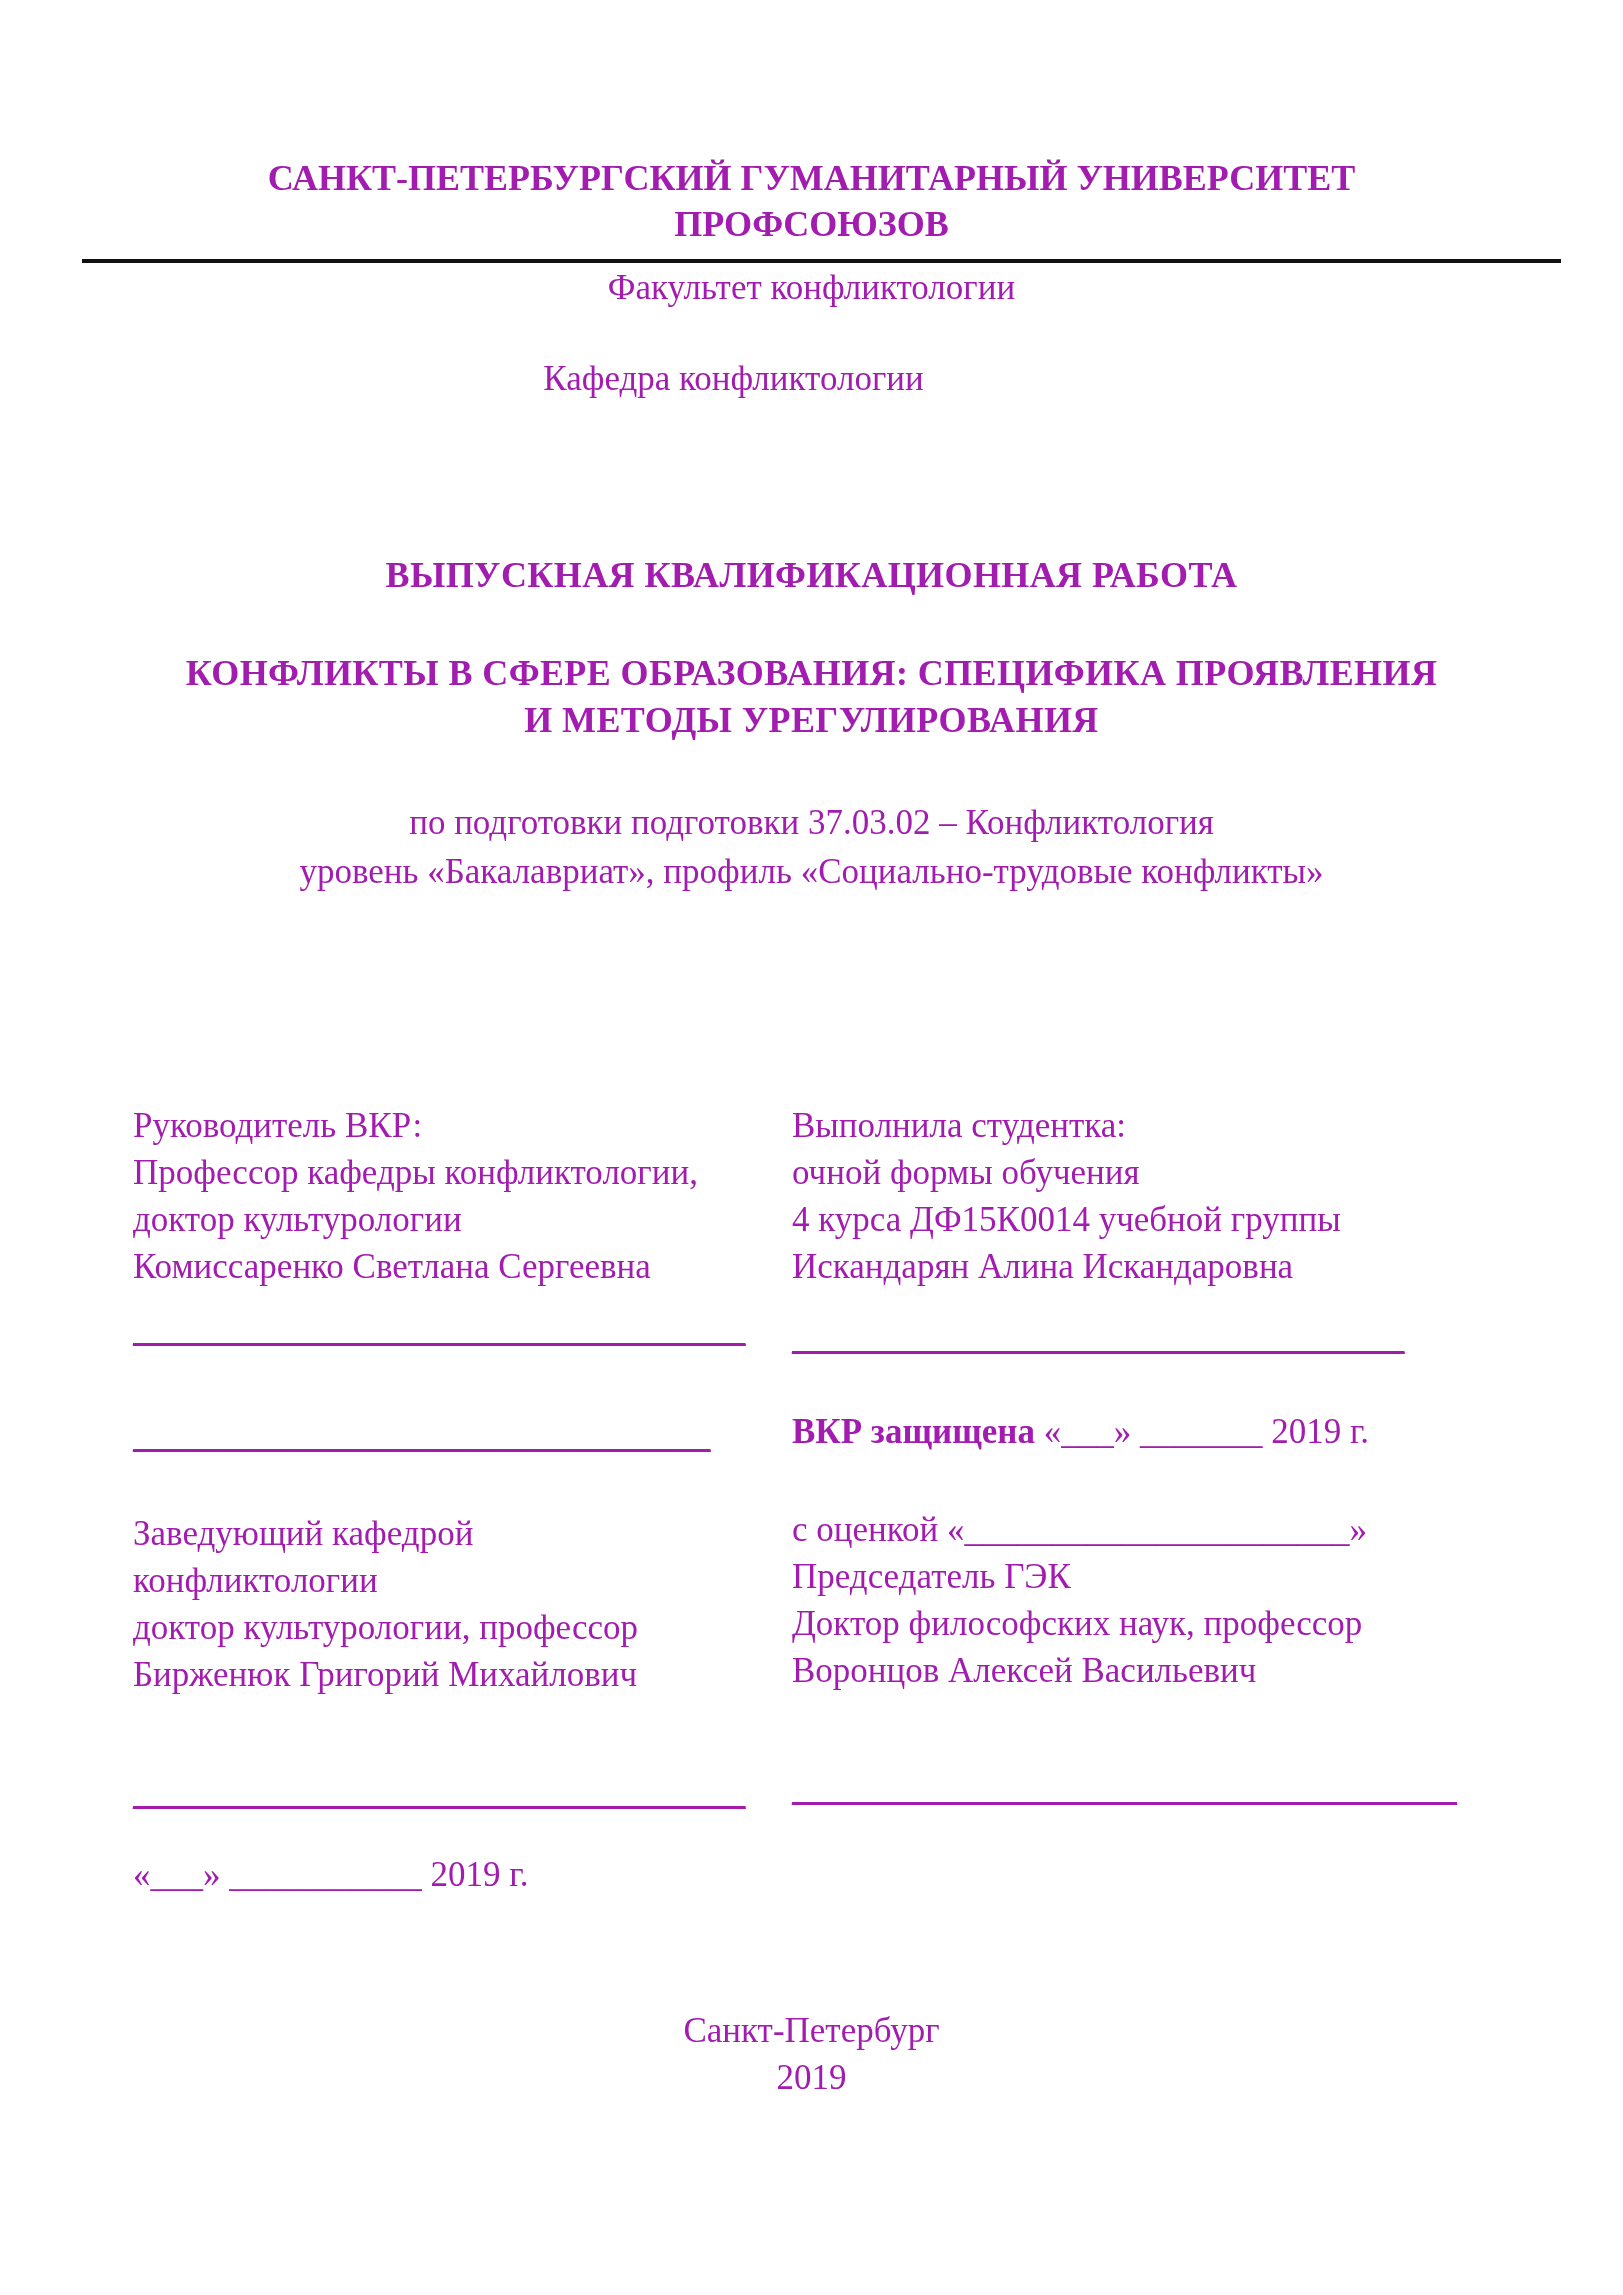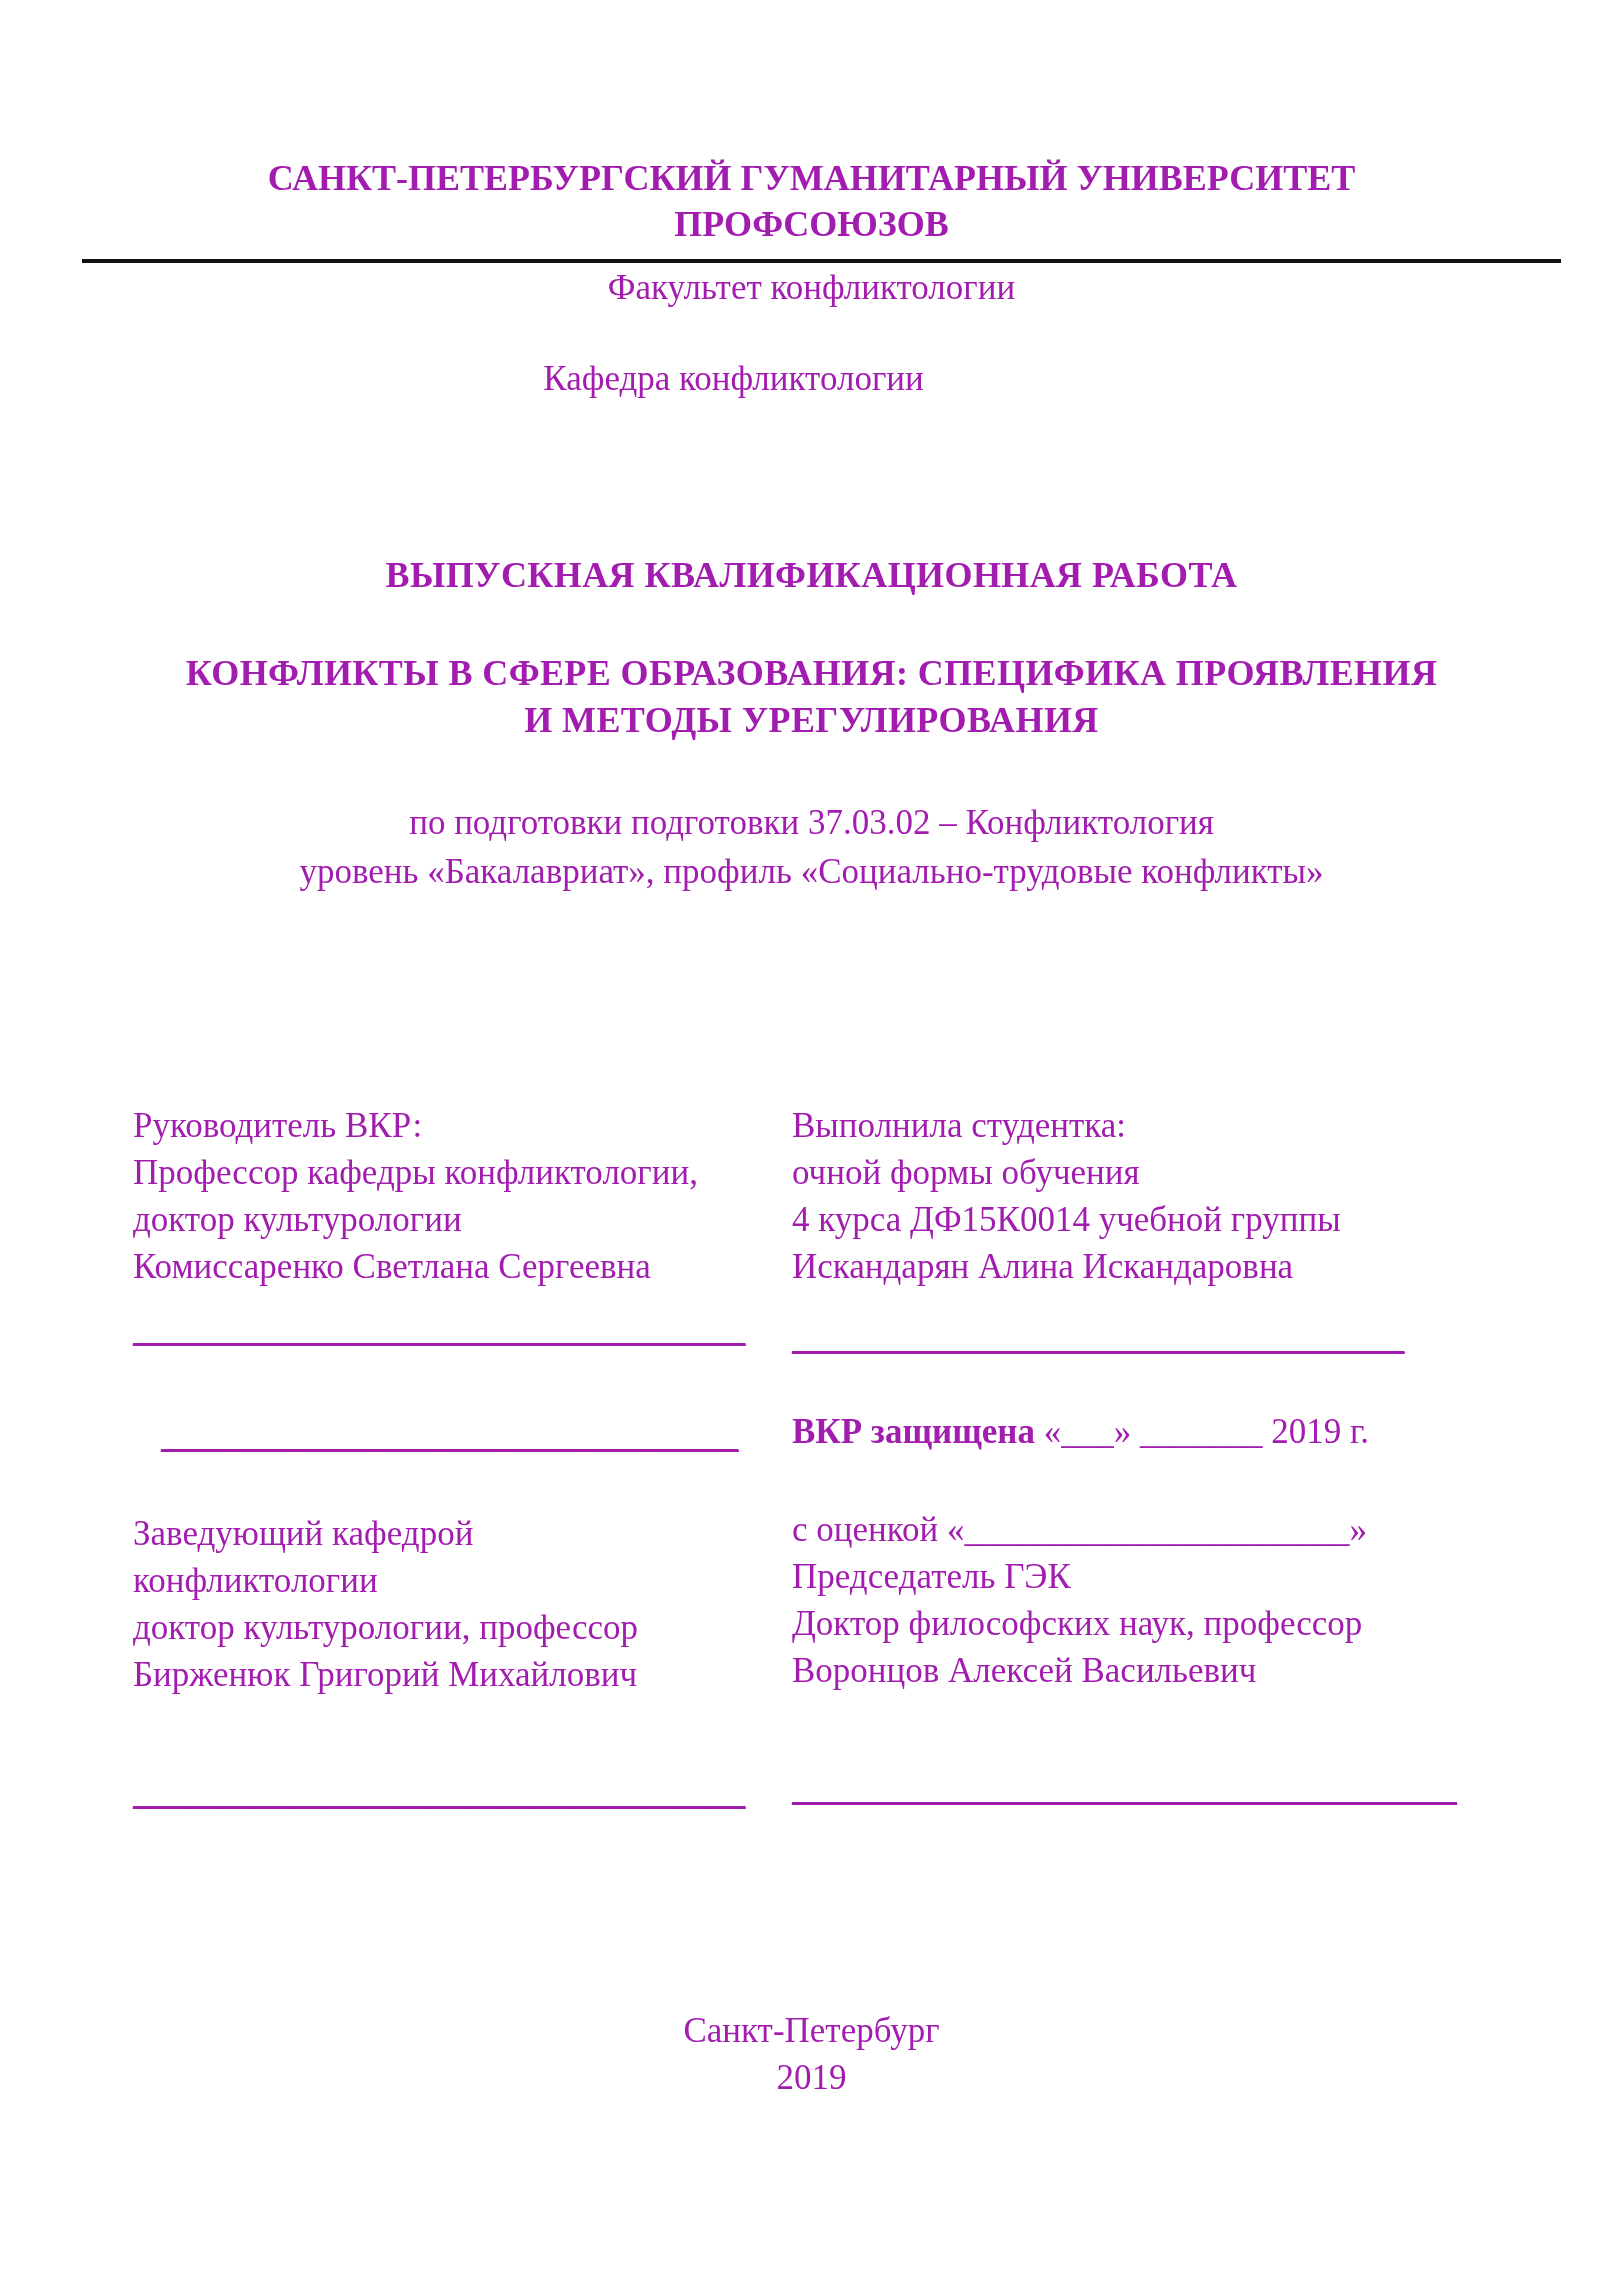--- a/index.html
+++ b/index.html
@@ -98,21 +98,21 @@
   .sig-line {
     white-space: nowrap;
     letter-spacing: 0;
     text-decoration: underline;
   }
   .mt-20 { margin-top: 15.7px; }
   .mt-30 { margin-top: 23.6px; }
   .mt-45 { margin-top: 35px; }
   .mt-60 { margin-top: 47px; }
   .mt-65 { margin-top: 51px; }
-  .mt-75 { margin-top: 59px; margin-left: 28px; }
+  .mt-75 { margin-top: 59px; }
   .mt-90 { margin-top: 71px; }
   .footer {
     position: absolute;
     top: 2007px;
     left: 0;
     right: 0;
     text-align: center;
     line-height: 47px;
   }
 </style>
@@ -149,20 +149,21 @@
     <div>Профессор кафедры конфликтологии,</div>
     <div>доктор культурологии</div>
     <div>Комиссаренко Светлана Сергеевна</div>
     <div class="sig-line mt-20">___________________________________</div>
     <div class="sig-line mt-75">_________________________________</div>
     <div class="mt-65">Заведующий кафедрой</div>
     <div>конфликтологии</div>
     <div>доктор культурологии, профессор</div>
     <div>Бирженюк Григорий Михайлович</div>
     <div class="sig-line mt-90">___________________________________</div>
+    <div class="mt-45">«___» ___________ 2019 г.</div>
   </div>
 
   <div class="col col-right">
     <div>Выполнила студентка:</div>
     <div>очной формы обучения</div>
     <div>4 курса ДФ15К0014 учебной группы</div>
     <div>Искандарян Алина Искандаровна</div>
     <div class="sig-line mt-30">___________________________________</div>
     <div class="mt-60">
       <span class="bold">ВКР защищена</span>

